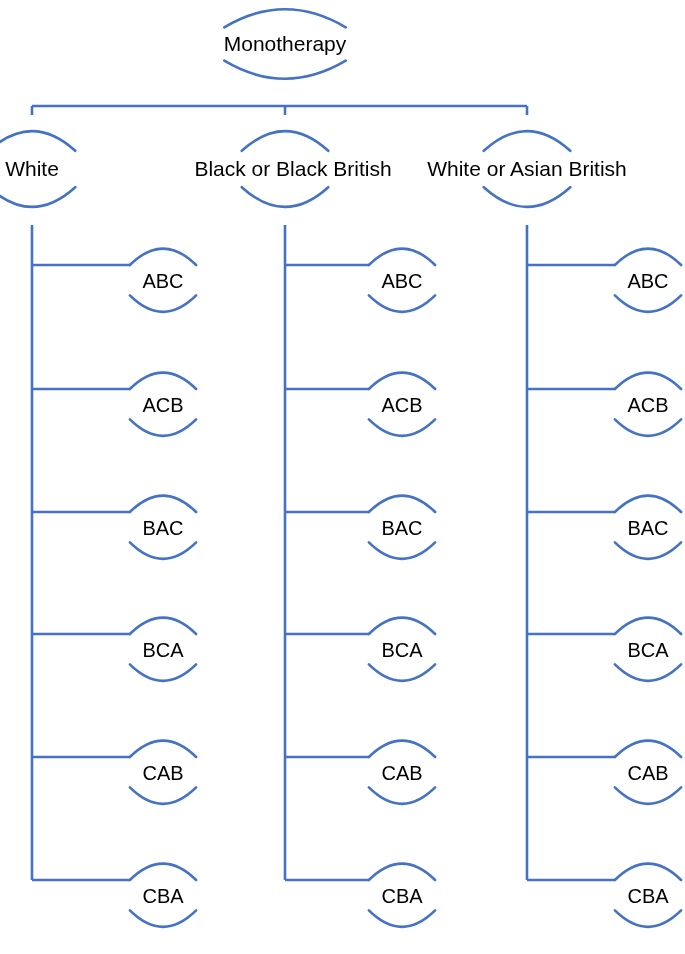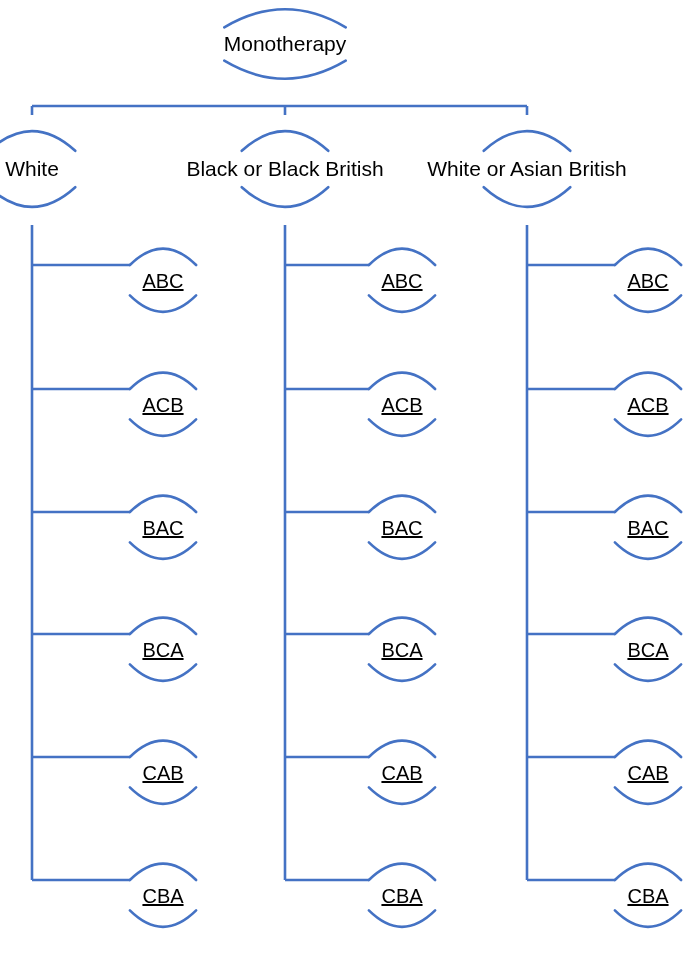--- a/index.html
+++ b/index.html
@@ -35,21 +35,20 @@
     pointer-events: none;
   }
   .root-label {
     font-size: 21px;
   }
   .level2-label {
     font-size: 21px;
   }
   .leaf-label {
     font-size: 20px;
-    text-decoration: underline;
   }
 </style>
 </head>
 <body>
 
 <div id="diagram-root">
 
   <svg id="diagram-svg" viewBox="0 0 685 954">
     <g id="connector-layer" fill="none" stroke="#4472C4" stroke-width="2.6" stroke-linecap="butt">
         <line x1="285" y1="106" x2="285" y2="106"></line>
@@ -129,21 +128,21 @@
 
   <div id="label-layer">
       <div class="node-label root-label" style="left: 175px; width: 220px; top: 32px;">Monotherapy</div>
       <div class="node-label level2-label" style="left: -78px; width: 220px; top: 157px;">White</div>
       <div class="node-label leaf-label" style="left: 53px; width: 220px; top: 270px;">ABC</div>
       <div class="node-label leaf-label" style="left: 53px; width: 220px; top: 394px;">ACB</div>
       <div class="node-label leaf-label" style="left: 53px; width: 220px; top: 517px;">BAC</div>
       <div class="node-label leaf-label" style="left: 53px; width: 220px; top: 639px;">BCA</div>
       <div class="node-label leaf-label" style="left: 53px; width: 220px; top: 762px;">CAB</div>
       <div class="node-label leaf-label" style="left: 53px; width: 220px; top: 885px;">CBA</div>
-      <div class="node-label level2-label" style="left: 175px; width: 220px; top: 157px;">Black or Black British</div>
+      <div class="node-label level2-label" style="left: 183px; width: 220px; top: 157px;">Black or Black British</div>
       <div class="node-label leaf-label" style="left: 292px; width: 220px; top: 270px;">ABC</div>
       <div class="node-label leaf-label" style="left: 292px; width: 220px; top: 394px;">ACB</div>
       <div class="node-label leaf-label" style="left: 292px; width: 220px; top: 517px;">BAC</div>
       <div class="node-label leaf-label" style="left: 292px; width: 220px; top: 639px;">BCA</div>
       <div class="node-label leaf-label" style="left: 292px; width: 220px; top: 762px;">CAB</div>
       <div class="node-label leaf-label" style="left: 292px; width: 220px; top: 885px;">CBA</div>
       <div class="node-label level2-label" style="left: 417px; width: 220px; top: 157px;">White or Asian British</div>
       <div class="node-label leaf-label" style="left: 538px; width: 220px; top: 270px;">ABC</div>
       <div class="node-label leaf-label" style="left: 538px; width: 220px; top: 394px;">ACB</div>
       <div class="node-label leaf-label" style="left: 538px; width: 220px; top: 517px;">BAC</div>

